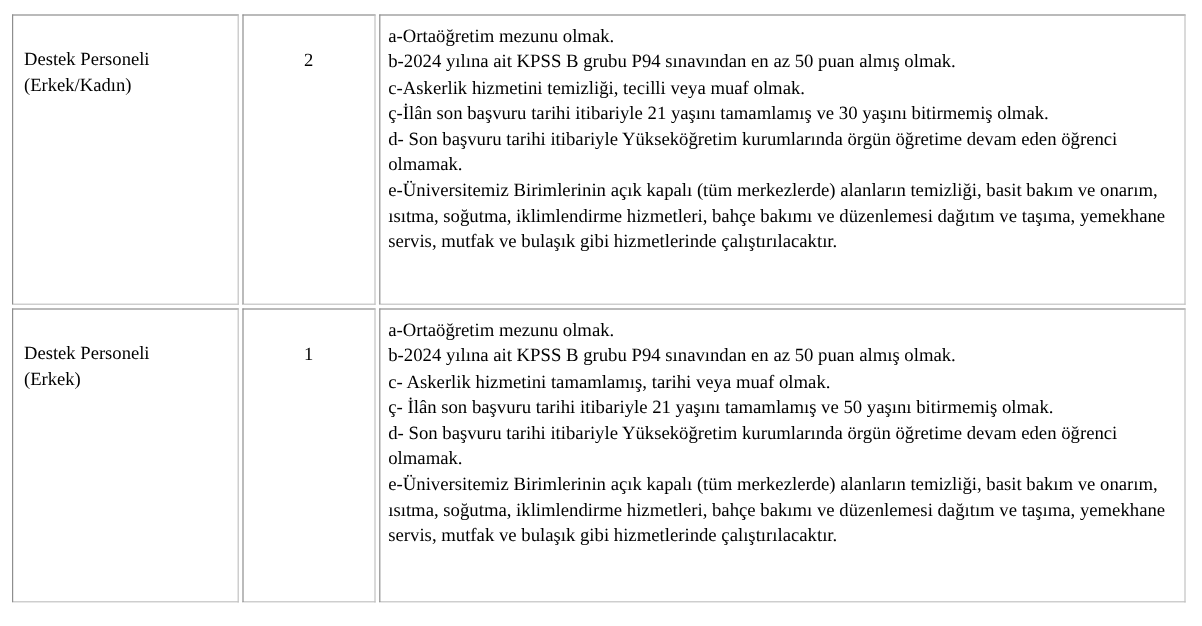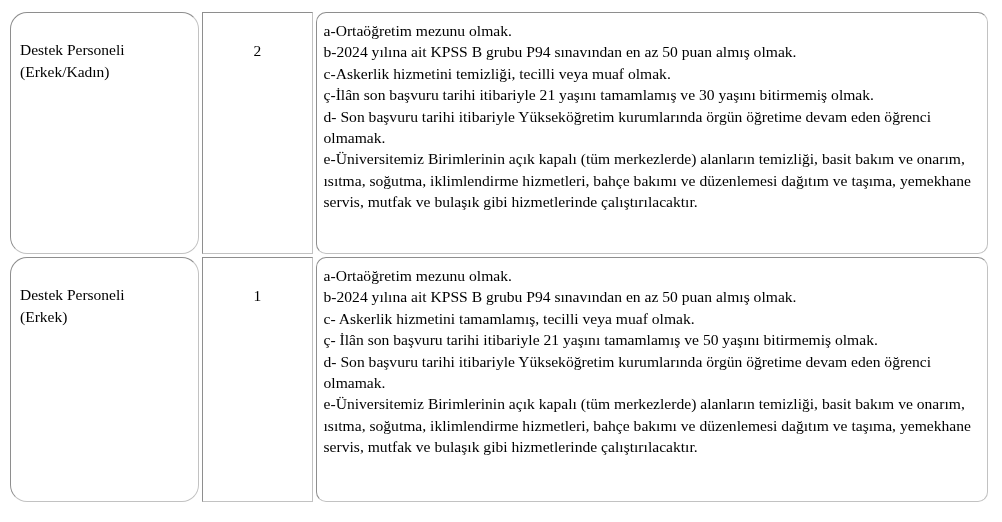--- a/index.html
+++ b/index.html
@@ -40,28 +40,26 @@
     border-left-color: #8e8e8e;
     border-right-color: #c2c2c2;
     border-bottom-color: #c2c2c2;
     background: #ffffff;
     vertical-align: top;
     padding: 0;
   }
 
   td.col-title {
     width: 186px;
-    border-radius: 17px;
   }
   td.col-count {
     width: 108px;
   }
   td.col-conditions {
     width: 667px;
-    border-radius: 10px;
   }
 
   .title-cell-inner {
     padding: 26px 6px 6px 9px;
     font-size: 15.5px;
     line-height: 21.5px;
     white-space: pre-line;
   }
 
   .count-cell-inner {
@@ -119,21 +117,21 @@
           <div class="title-cell-inner">Destek Personeli
 (Erkek)</div>
         </td>
         <td class="col-count">
           <div class="count-cell-inner">1</div>
         </td>
         <td class="col-conditions">
           <div class="conditions-cell-inner">
             <p class="cond-line">a-Ortaöğretim mezunu olmak.</p>
             <p class="cond-line">b-2024 yılına ait KPSS B grubu P94 sınavından en az 50 puan almış olmak.</p>
-            <p class="cond-line">c- Askerlik hizmetini tamamlamış, tecilli veya muaf olmak.</p>
+            <p class="cond-line">c- Askerlik hizmetini tamamlamış, tarihi veya muaf olmak.</p>
             <p class="cond-line">ç- İlân son başvuru tarihi itibariyle 21 yaşını tamamlamış ve 50 yaşını bitirmemiş olmak.</p>
             <p class="cond-line">d- Son başvuru tarihi itibariyle Yükseköğretim kurumlarında örgün öğretime devam eden öğrenci olmamak.</p>
             <p class="cond-line">e-Üniversitemiz Birimlerinin açık kapalı (tüm merkezlerde) alanların temizliği, basit bakım ve onarım, ısıtma, soğutma, iklimlendirme hizmetleri, bahçe bakımı ve düzenlemesi dağıtım ve taşıma, yemekhane servis, mutfak ve bulaşık gibi hizmetlerinde çalıştırılacaktır.</p>
           </div>
         </td>
       </tr>
 
     </tbody>
   </table>
 

